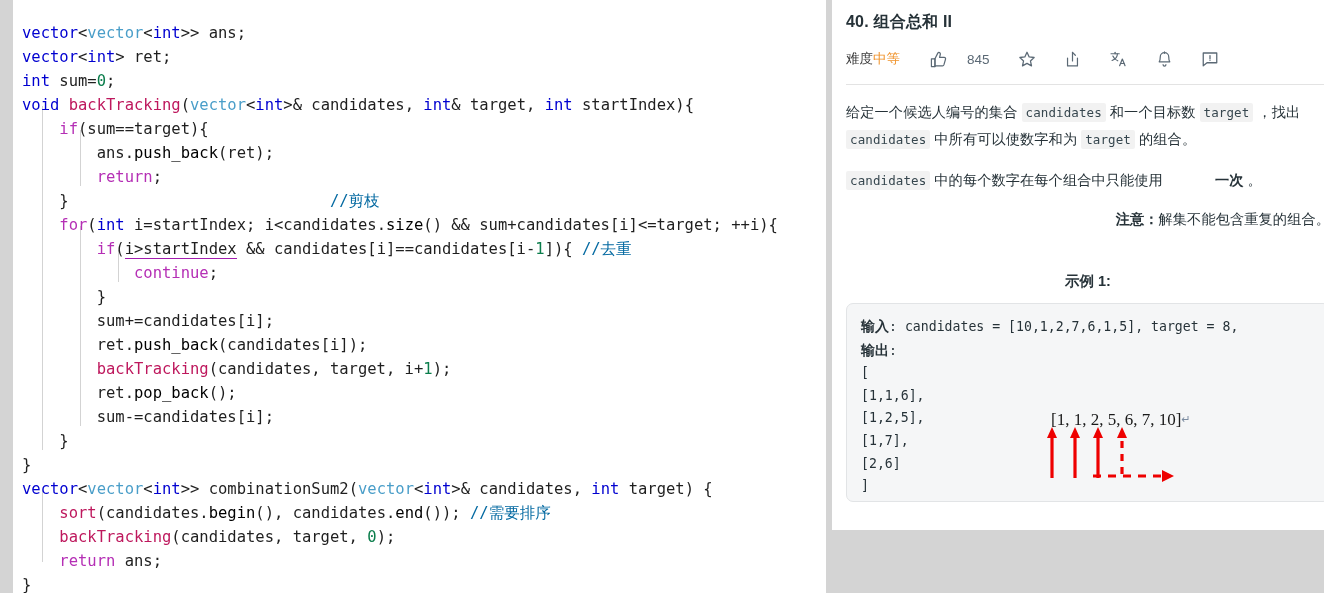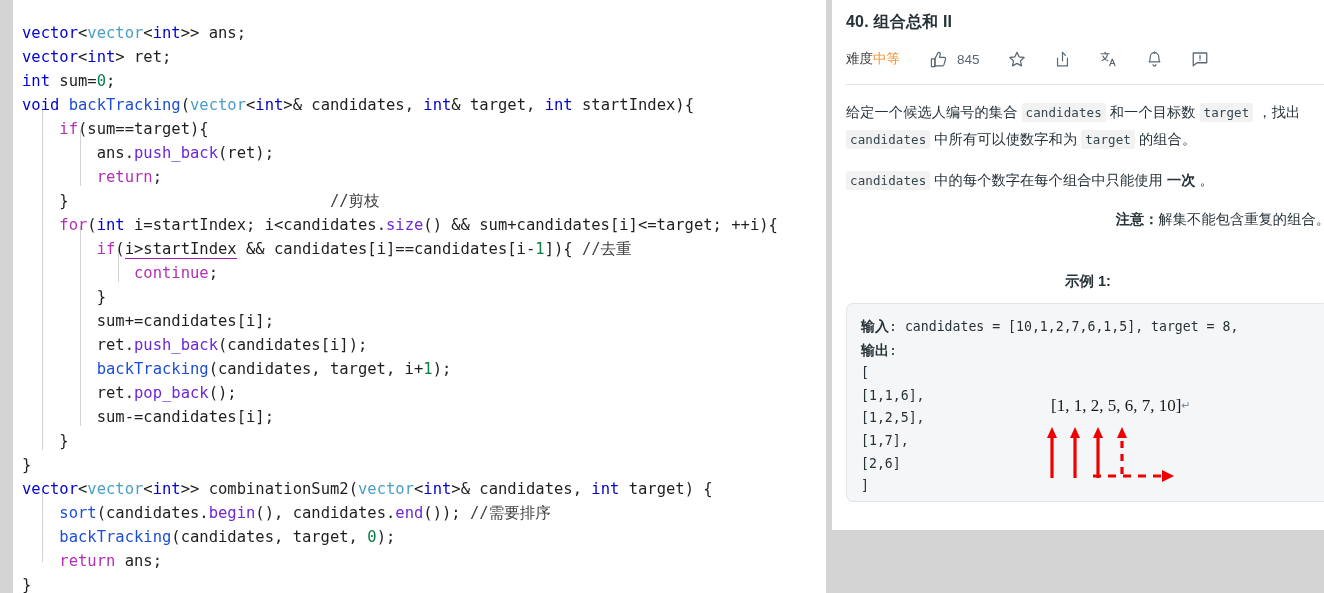--- a/index.html
+++ b/index.html
@@ -23,24 +23,24 @@
     font-family: "DejaVu Sans Mono", "Liberation Mono", monospace;
     font-size: 15.5px;
     line-height: 24px;
     white-space: pre;
     color: #1f1f1f;
   }
   .ln { position: relative; height: 24px; padding-left: 9px; }
   .kw   { color: #0000d0; }      
   .typ  { color: #4a9ec9; }      
   .ctl  { color: #b52fb5; }      
-  .fn   { color: #1d4ed8; }      
-  .mem  { color: #6d28d9; }      
+  .fn   { color: #be185d; }      
+  .mem  { color: #000000; }      
   .num  { color: #0a7d4b; }      
-  .cmt  { color: #404040; }      
+  .cmt  { color: #0369a1; }      
   .pl   { color: #1f1f1f; }      
   .err  { border-bottom: 1px solid #a21caf; }
 
   
   .guide {
     position: absolute; width: 1px; background: #d3d3d3;
   }
 
   
   #problem-panel {
@@ -53,37 +53,37 @@
     font-size: 16px; font-weight: bold; color: #263238;
     letter-spacing: .2px; margin: 2px 0 0 0;
   }
   #meta-row {
     display: flex; align-items: center; gap: 0;
     margin-top: 13px; height: 26px;
   }
   .meta-label { font-size: 13.5px; color: #3c3c3c; }
   .meta-diff  { font-size: 13.5px; color: #f0932b; }
   .icon-btn {
-    display: inline-flex; align-items: center; gap: 10px;
+    display: inline-flex; align-items: center; gap: 20px;
     color: #5b6975; margin-left: 28px;
   }
   .icon-btn svg { display: block; }
   .like-count { font-size: 13.5px; color: #5b6975; }
   #divider { height: 1px; background: #e3e3e3; margin-top: 12px; }
 
   .para {
     font-size: 14.2px; color: #263238; line-height: 26px;
     margin-top: 14px; letter-spacing: .1px;
   }
   code.inline {
     font-family: "DejaVu Sans Mono", "Liberation Mono", monospace;
     font-size: 12.5px; background: #f2f2f2; color: #37474f;
     padding: 2px 4px; border-radius: 2px;
   }
-  .bold { font-weight: bold; }
+  .bold { font-weight: bold; margin-left: 48px; }
   .note-title { font-weight: bold; }
   .section-title { font-size: 14.5px; font-weight: bold; color: #263238; margin-top: 40px; text-align: center; }
 
   #example-box {
     position: relative;
     margin-top: 12px;
     background: #f5f6f7;
     border: 1px solid #e2e4e6;
     border-radius: 7px;
     padding: 11px 14px 13px 14px;
@@ -94,21 +94,21 @@
     font-size: 13.2px; line-height: 22.6px; color: #263238;
     white-space: pre; margin: 0;
   }
   #example-pre .cjk { font-family: "Liberation Sans", sans-serif; font-weight: bold; font-size: 14px; }
 
   
   #annot {
     position: absolute; left: 196px; top: 92px; width: 200px; height: 90px;
   }
   #annot-text {
-    position: absolute; left: 8px; top: 0;
+    position: absolute; left: 8px; top: 14px;
     font-family: "Liberation Serif", serif; font-size: 17px; color: #1a1a1a;
     white-space: pre;
   }
   #annot-text .cr { color: #7a8ba0; font-size: 11px; vertical-align: 2px; }
   #annot svg { position: absolute; left: 0; top: 20px; }
 </style>
 </head>
 <body>
 
 <div id="root">

